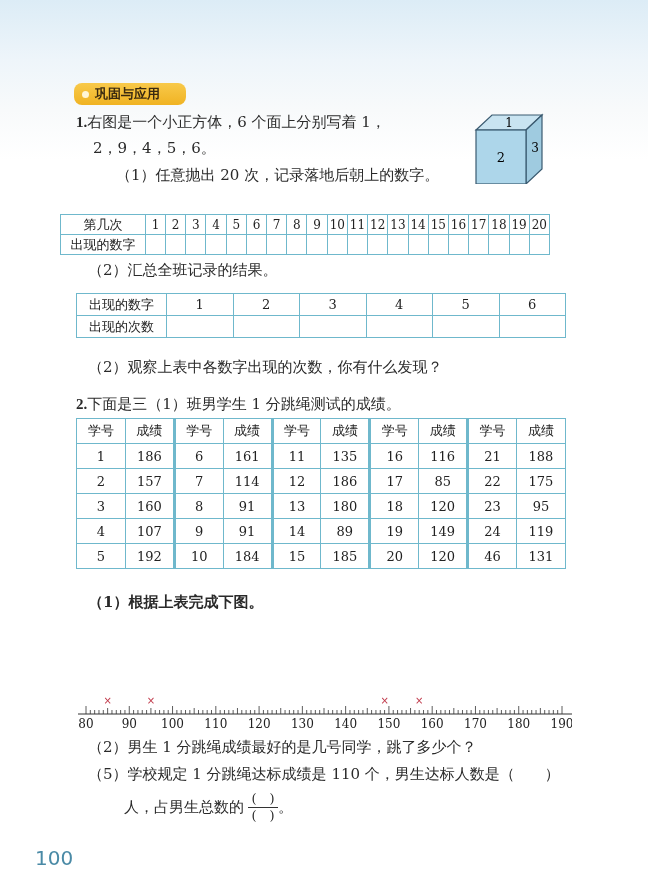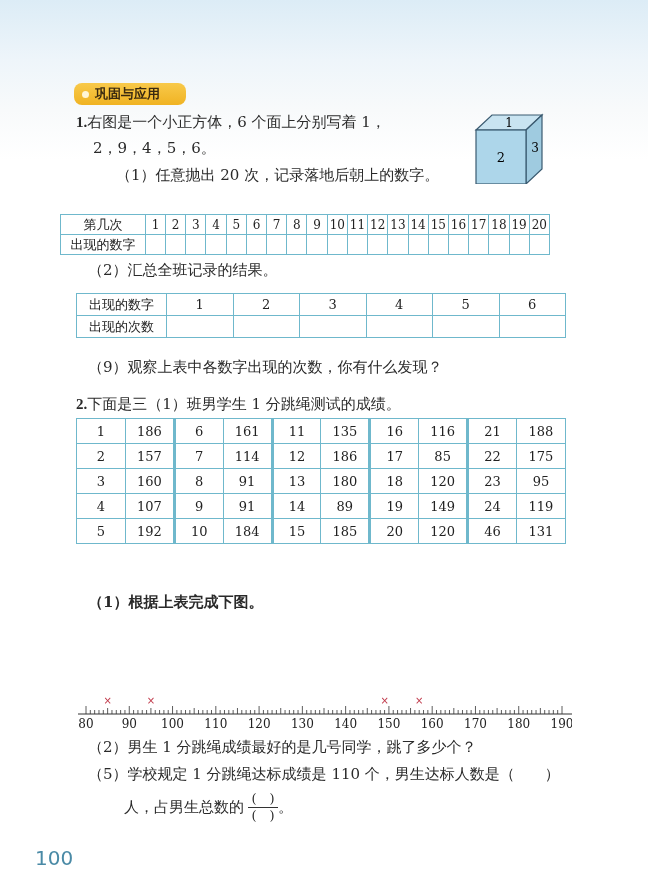--- a/index.html
+++ b/index.html
@@ -128,28 +128,40 @@
     <td></td>
         <td></td>
     <td></td>
         <td></td>
     <td></td>
         <td></td>
   </tr>
 </tbody>
   </table>
 
-<div class="abs line" style="left:88px;top:357px;">（9）观察上表中各数字出现的次数，你有什么发现？</div>
+<div class="abs line" style="left:88px;top:357px;">（2）观察上表中各数字出现的次数，你有什么发现？</div>
 
 <div class="abs line" style="left:76px;top:394px;">
   <span class="qnum">2.</span><span>下面是三（1）班男学生 1 分跳绳测试的成绩。</span>
 </div>
 
 <table class="t3" id="scoreTable" style="left:76px;top:418px;width:490px;">
     <tbody>
+      <tr>
+        <td class="">学号</td>
+        <td>成绩</td>
+        <td class="sep">学号</td>
+        <td>成绩</td>
+        <td class="sep">学号</td>
+        <td>成绩</td>
+        <td class="sep">学号</td>
+        <td>成绩</td>
+        <td class="sep">学号</td>
+        <td>成绩</td>
+      </tr>
       <tr>
         <td class="">1</td>
         <td>186</td>
         <td class="sep">6</td>
         <td>161</td>
         <td class="sep">11</td>
         <td>135</td>
         <td class="sep">16</td>
         <td>116</td>
         <td class="sep">21</td>

